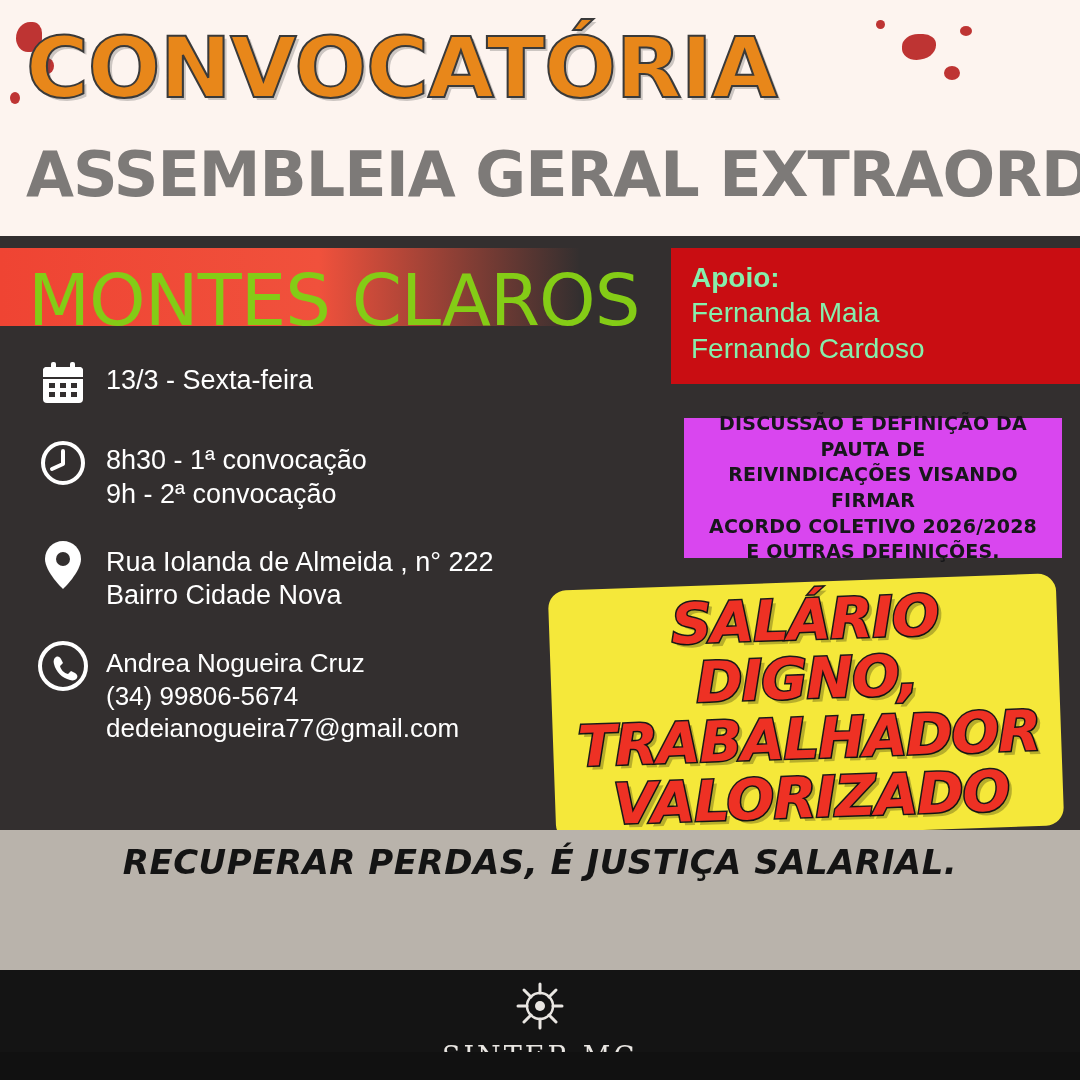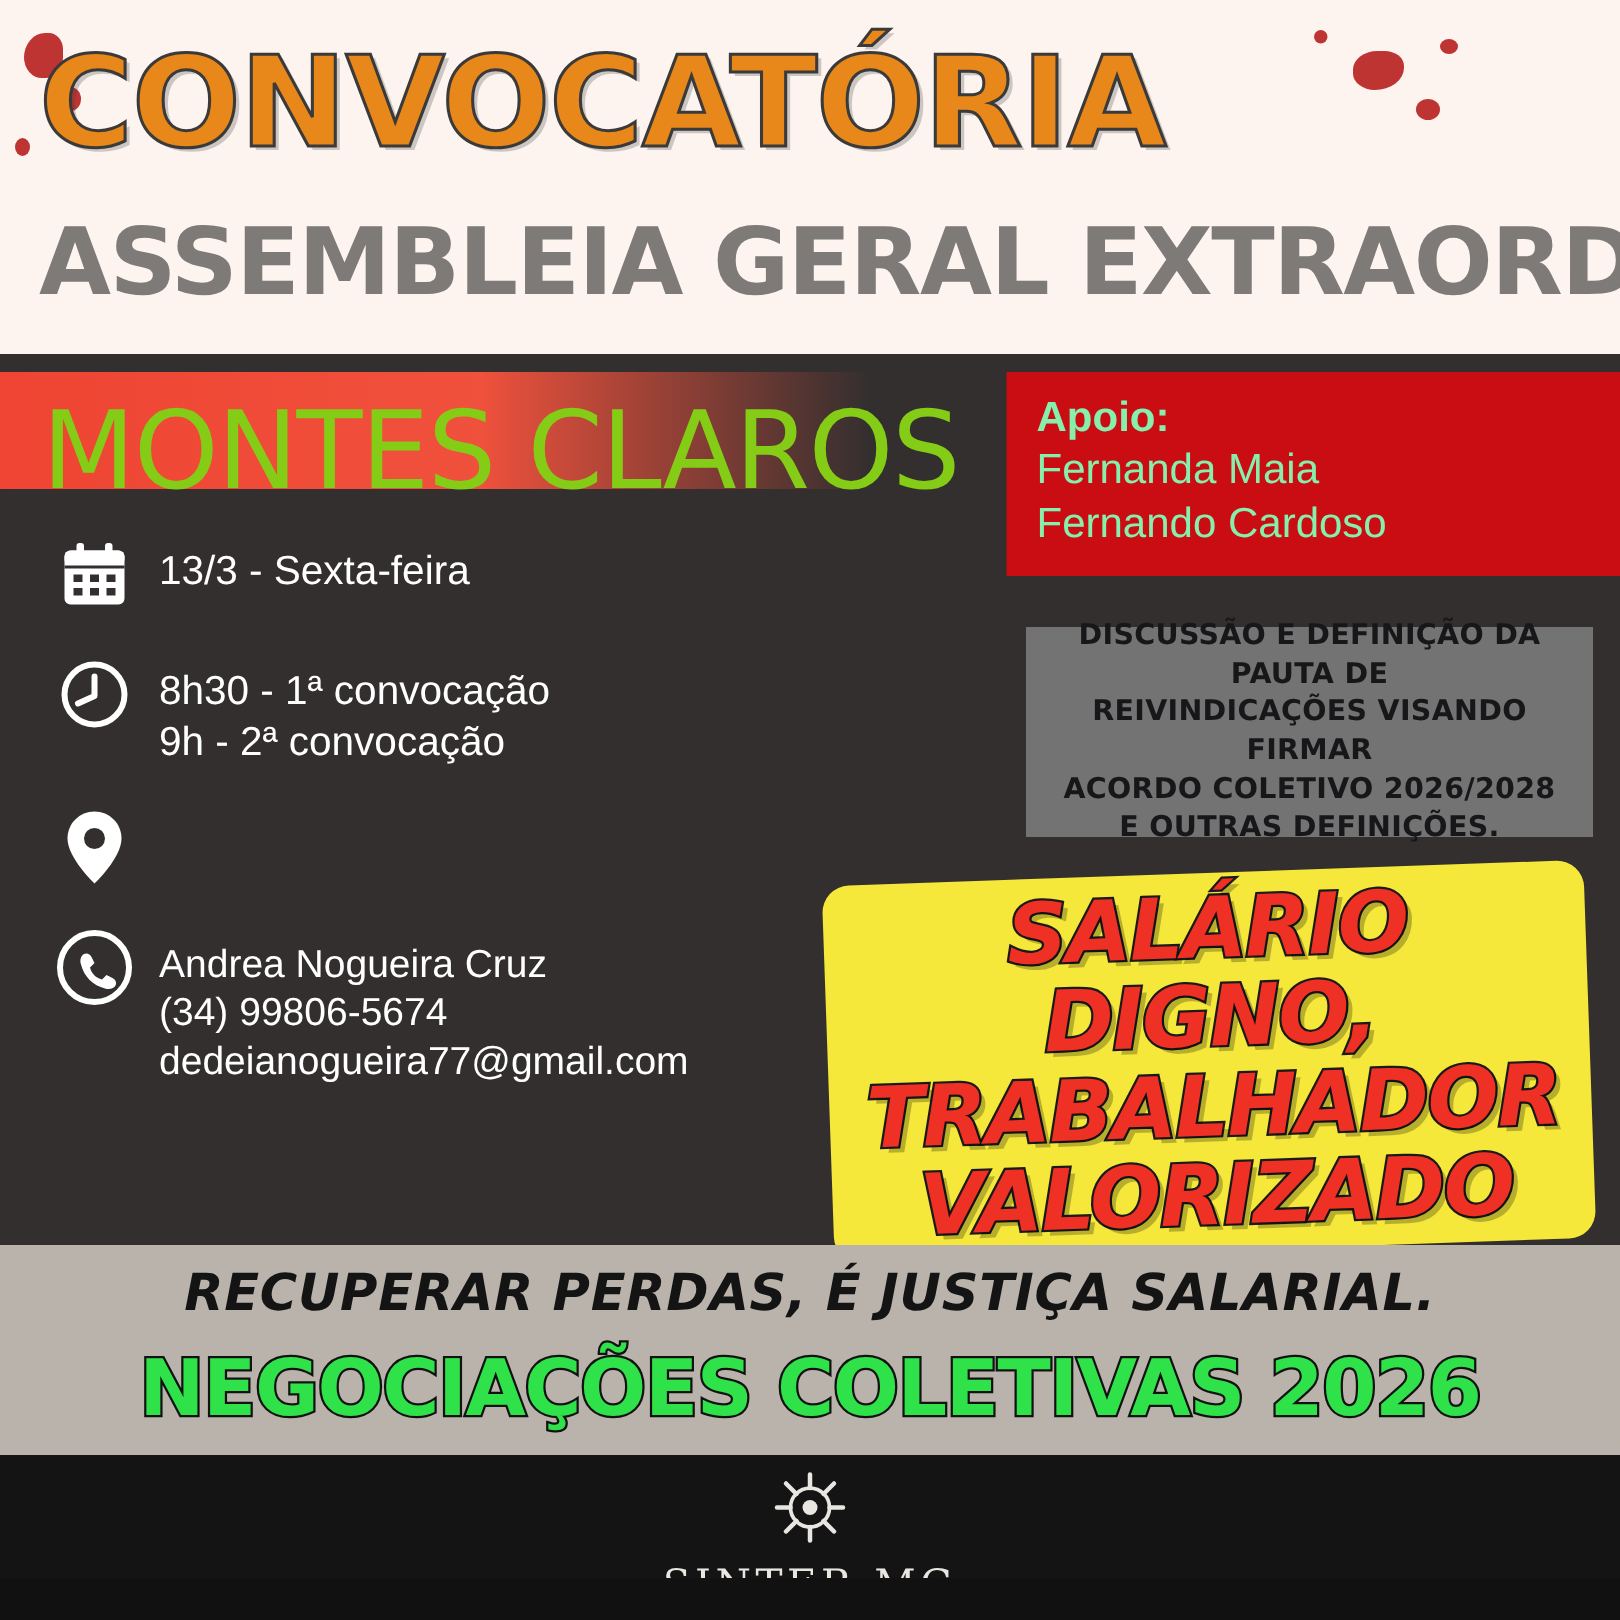--- a/index.html
+++ b/index.html
@@ -123,21 +123,21 @@
     margin-left: 13px;
   }
   .apoio-title { font-size: 28px; font-weight: bold; line-height: 1.25; }
   .apoio-name  { font-size: 28px; line-height: 1.3; }
 
   
   .pauta {
     position: absolute;
     left: 684px; top: 418px;
     width: 378px; height: 140px;
-    background: #737373;
+    background: #d946ef;
     color: #17171a;
     display: flex;
     align-items: center;
     justify-content: center;
     text-align: center;
     box-sizing: border-box;
     padding: 6px 10px;
   }
   .pauta span {
     font-family: "DejaVu Sans", sans-serif;
@@ -286,20 +286,22 @@
 9h - 2ª convocação</div>
     </div>
 
     <div class="row">
       <div class="icon">
         <svg width="46" height="52" viewBox="0 0 46 52">
           <path d="M23 2 C13 2 5 10 5 20 C5 33 23 50 23 50 C23 50 41 33 41 20 C41 10 33 2 23 2 Z" fill="#ffffff"></path>
           <circle cx="23" cy="20" r="7" fill="#332f2f"></circle>
         </svg>
       </div>
+      <div class="row-text">Rua Iolanda de Almeida , n° 222
+Bairro Cidade Nova</div>
     </div>
 
     <div class="row">
       <div class="icon">
         <svg width="52" height="52" viewBox="0 0 52 52">
           <circle cx="26" cy="26" r="23" fill="none" stroke="#ffffff" stroke-width="4"></circle>
           <path d="M19 17 c2 -1 4 0 5 2 l2 4 -3 3 c1 4 4 7 8 8 l3 -3 4 2 c2 1 3 3 2 5 -1 2 -4 3 -7 2 -8 -2 -14 -8 -16 -16 -1 -3 0 -6 2 -7 z" fill="#ffffff"></path>
         </svg>
       </div>
       <div class="row-text small">Andrea Nogueira Cruz
@@ -322,21 +324,20 @@
 E OUTRAS DEFINIÇÕES.</span>
   </div>
 
   <div class="slogan"></div>
   <div class="slogan-text">SALÁRIO DIGNO,
 TRABALHADOR
 VALORIZADO</div>
 
   <div class="bottom"></div>
   <div class="bottom-line1">RECUPERAR PERDAS, É JUSTIÇA SALARIAL.</div>
-  <div class="bottom-line2">NEGOCIAÇÕES COLETIVAS 2026</div>
 
   <div class="footer">
     <div>
       <svg width="54" height="54" viewBox="0 0 54 54">
         <circle cx="27" cy="27" r="13" fill="none" stroke="#e9e6e2" stroke-width="2.5"></circle>
         <circle cx="27" cy="27" r="5" fill="#e9e6e2"></circle>
         <g stroke="#e9e6e2" stroke-width="3" stroke-linecap="round">
           <line x1="27" y1="5" x2="27" y2="14"></line>
           <line x1="27" y1="40" x2="27" y2="49"></line>
           <line x1="5" y1="27" x2="14" y2="27"></line>

